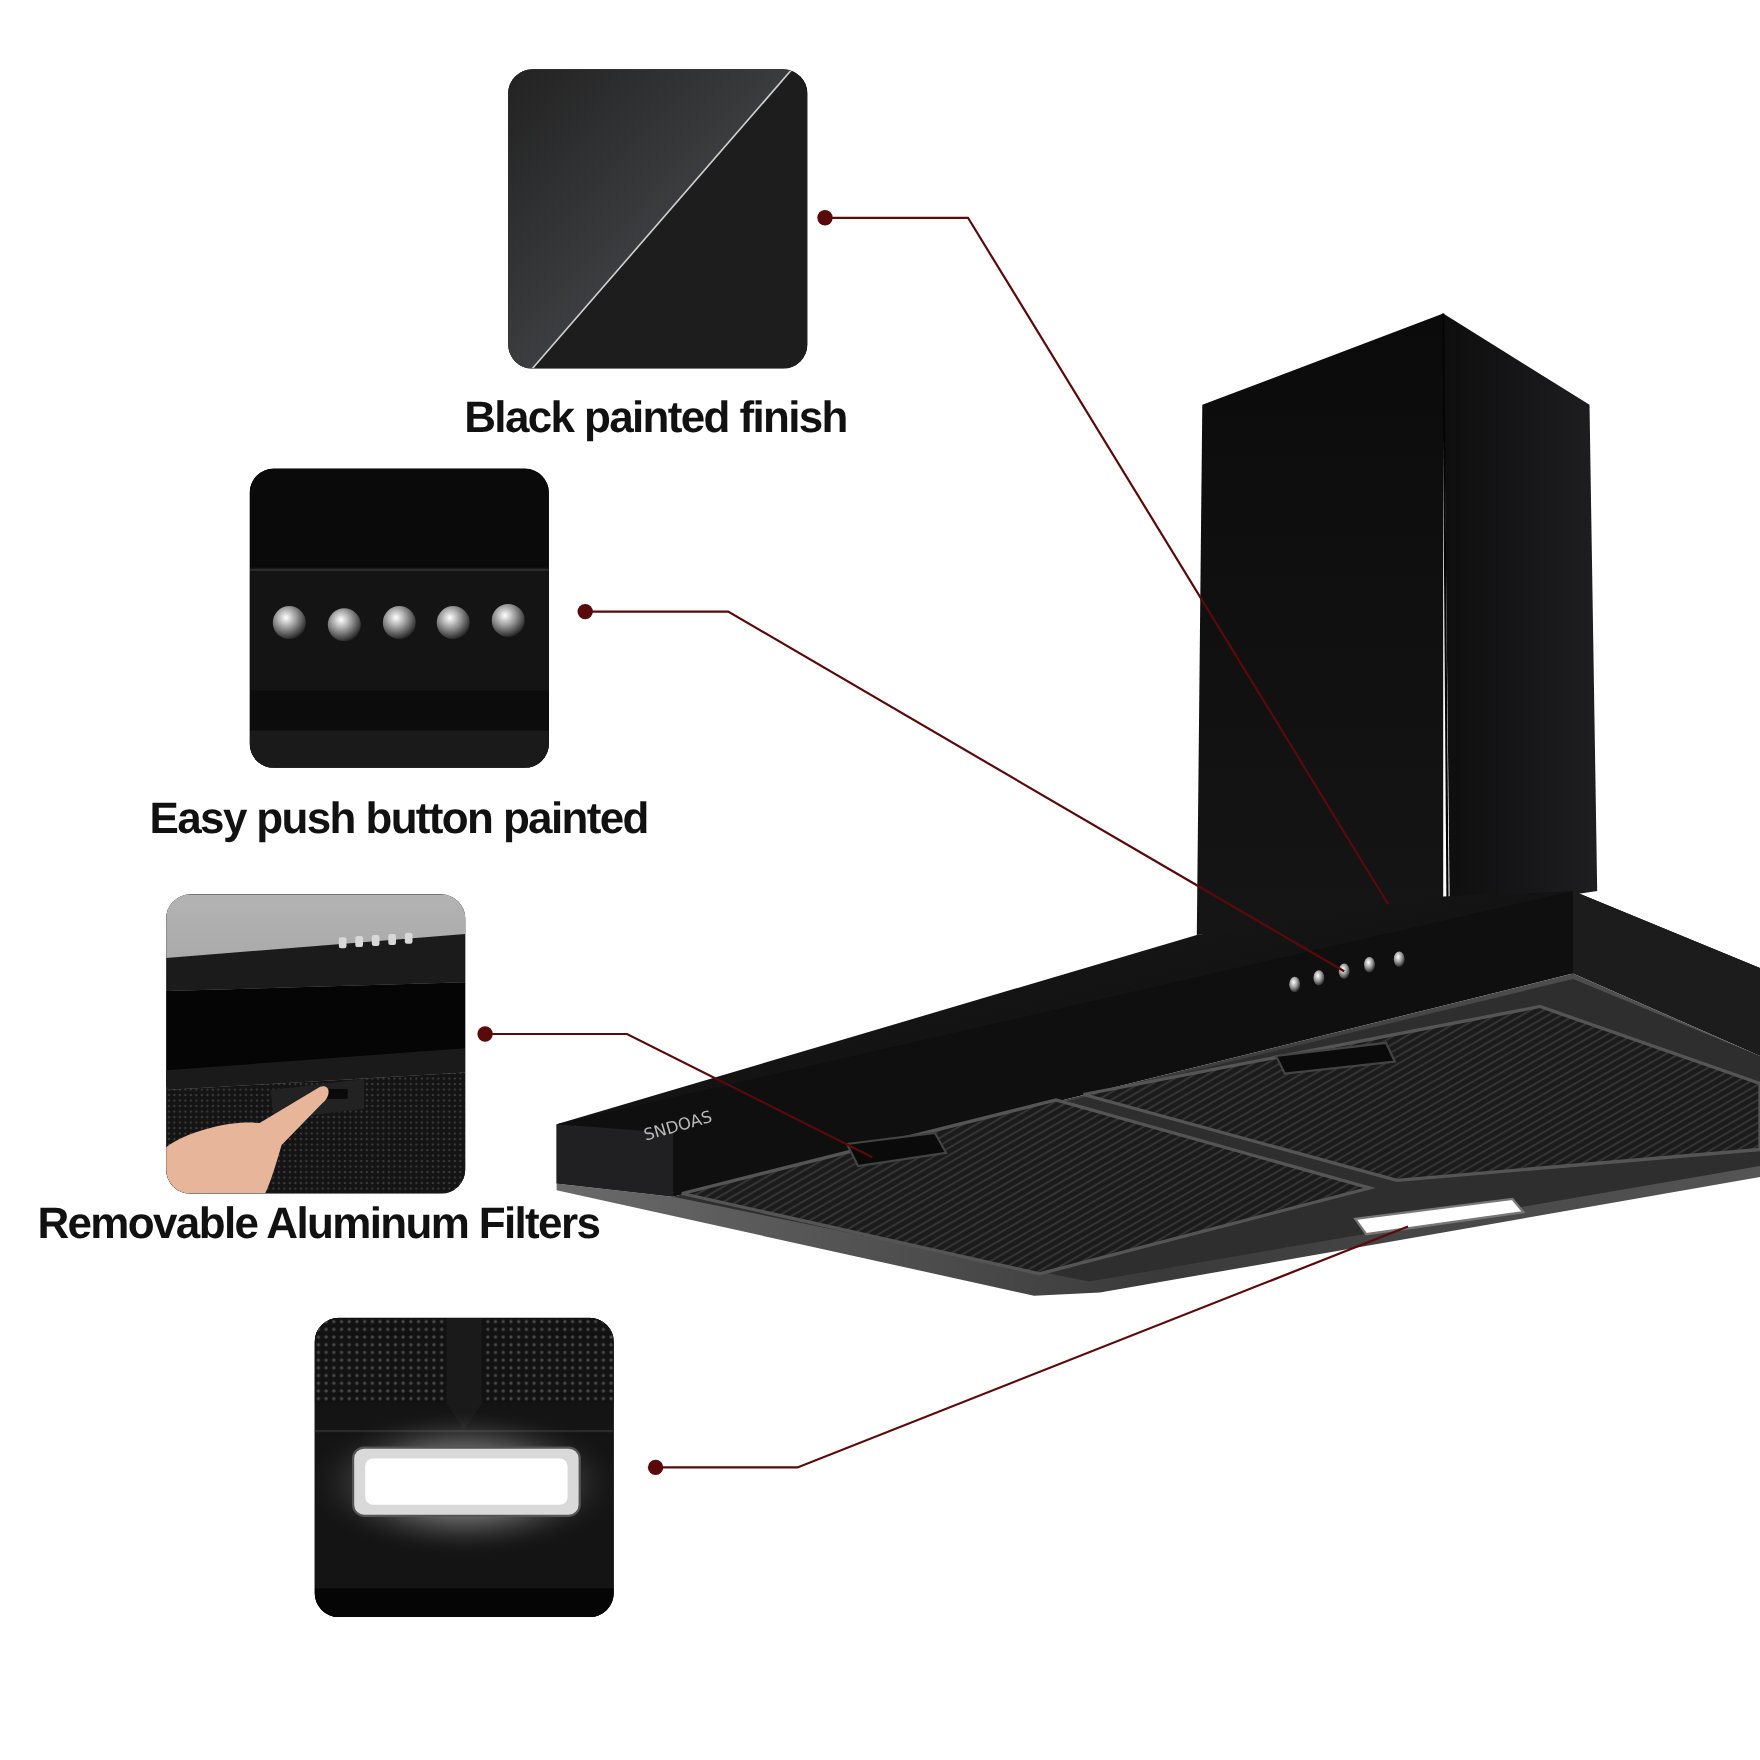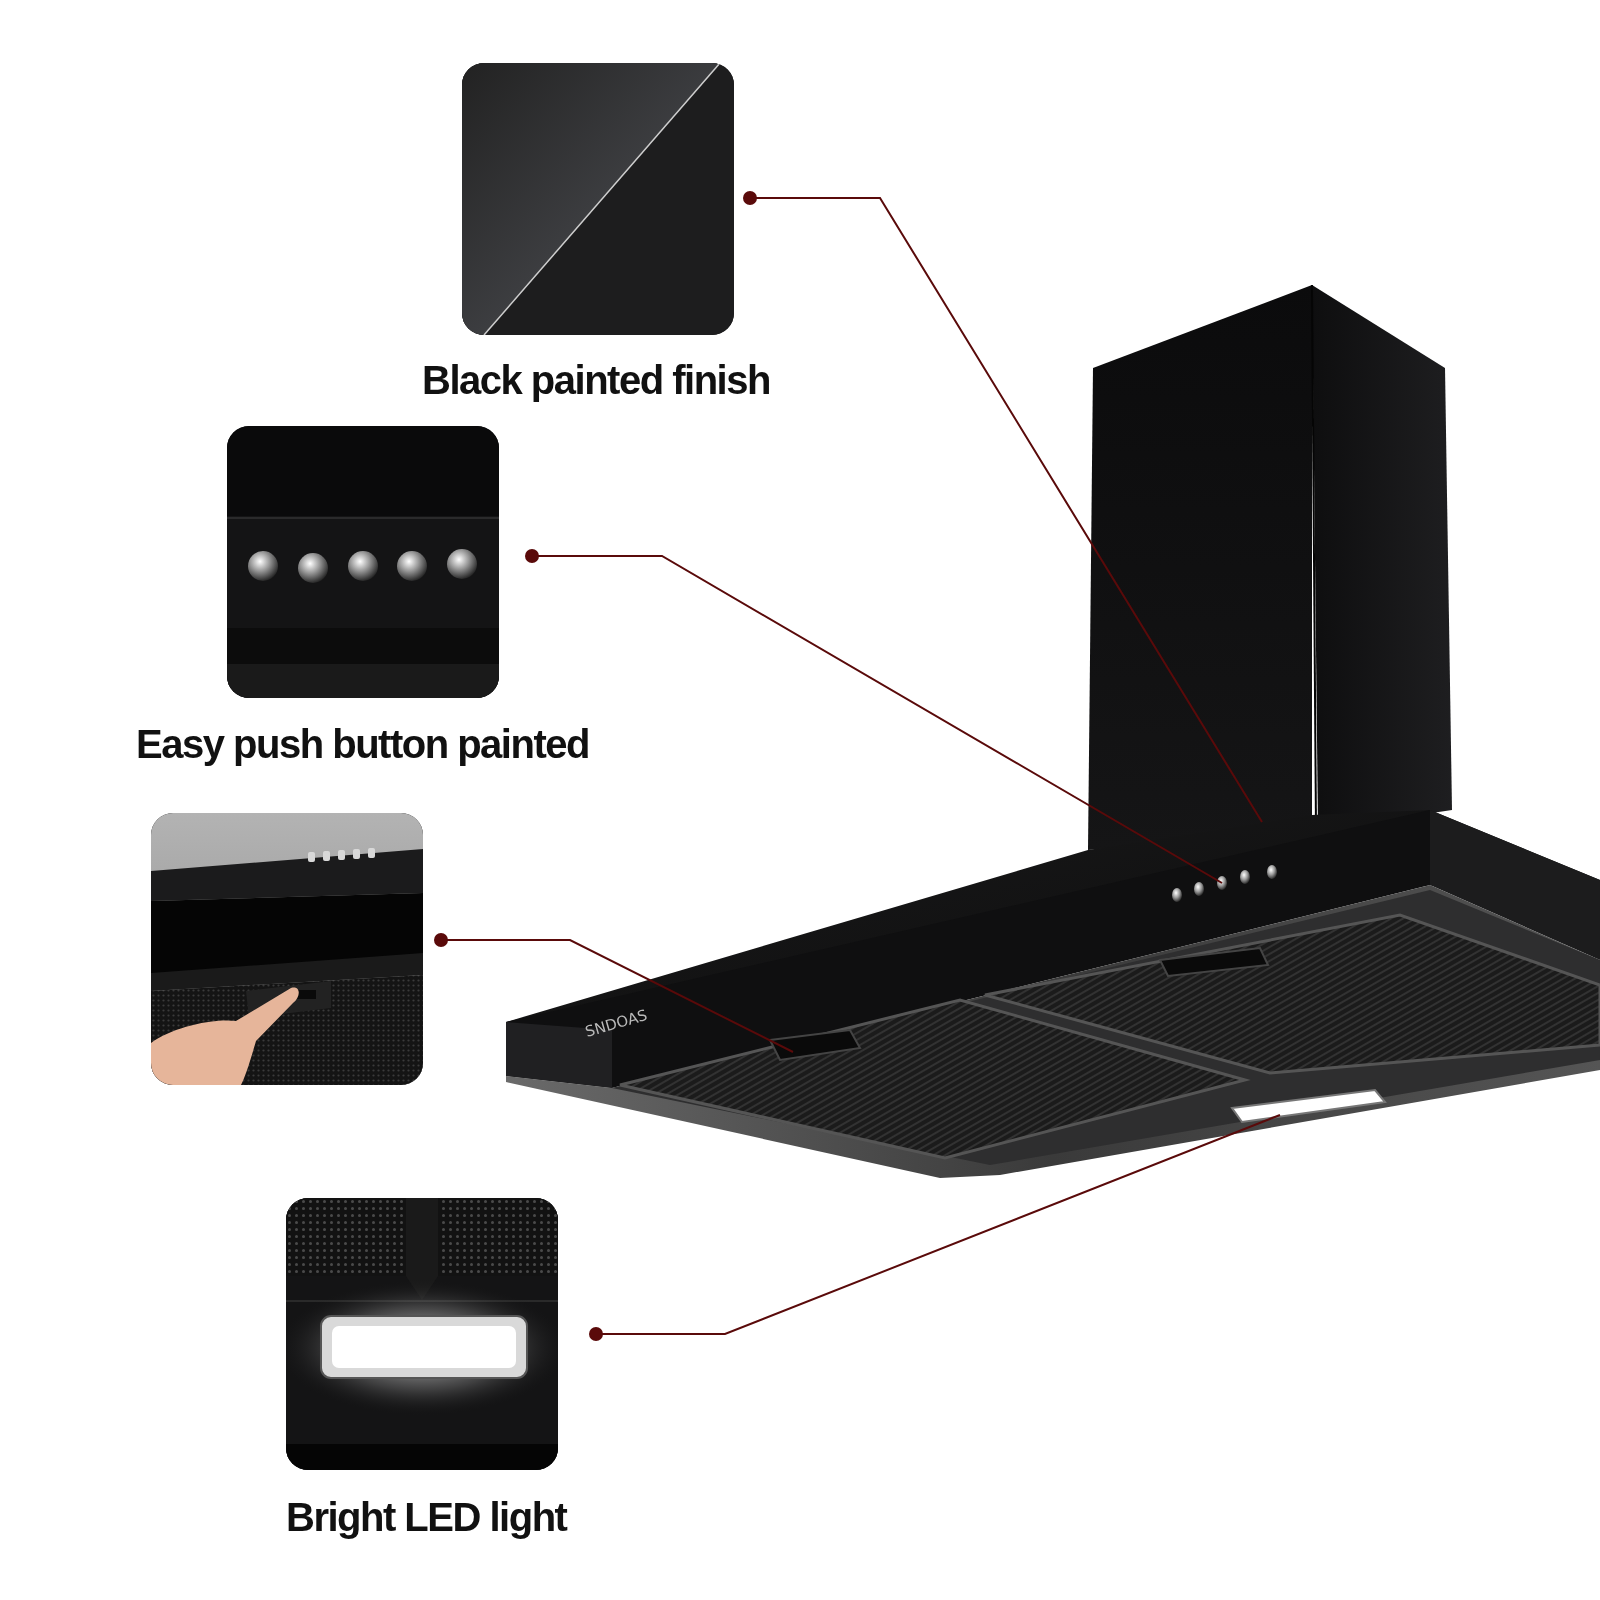--- a/index.html
+++ b/index.html
@@ -81,20 +81,21 @@
         <rect x="172" y="38" width="7" height="10" rx="2"></rect>
         <rect x="187" y="37" width="7" height="10" rx="2"></rect>
         <rect x="202" y="36" width="7" height="10" rx="2"></rect>
         <rect x="217" y="35" width="7" height="10" rx="2"></rect>
       </g>
       <polygon points="95,178 180,168 180,195 98,205" fill="#222"></polygon>
       <rect x="143" y="177" width="22" height="9" fill="#0a0a0a"></rect>
       <path d="M0,272 L0,230 C20,215 60,205 85,208 L140,175 C150,172 150,184 142,190 L105,228 C100,245 95,262 90,272 Z" fill="#e6b59a"></path>
     </svg>
   </div>
+  <div class="label" style="left:34px; top:1092px;">Removable Aluminum Filters</div>
 
   <div class="thumb" style="left:286px; top:1198px; width:272px; height:272px;">
     <svg width="272" height="272" viewBox="0 0 272 272">
       <defs>
         <pattern id="p-mesh2" width="7" height="7" patternUnits="userSpaceOnUse">
           <rect width="7" height="7" fill="#121212"></rect>
           <circle cx="3.5" cy="3.5" r="1.5" fill="#4a4a4a"></circle>
         </pattern>
         <radialGradient id="g-glow" cx="0.5" cy="0.5" r="0.5">
           <stop offset="0" stop-color="#ffffff" stop-opacity="0.85"></stop>
@@ -106,21 +107,20 @@
       <rect x="0" y="0" width="120" height="78" fill="url(#p-mesh2)"></rect>
       <rect x="152" y="0" width="120" height="78" fill="url(#p-mesh2)"></rect>
       <polygon points="120,0 152,0 152,78 136,102 120,78" fill="#1a1a1a"></polygon>
       <rect x="0" y="102" width="272" height="2" fill="#2a2a2a"></rect>
       <ellipse cx="136" cy="150" rx="150" ry="70" fill="url(#g-glow)"></ellipse>
       <rect x="35" y="118" width="206" height="62" rx="10" fill="#d9d9d9" stroke="#555" stroke-width="2"></rect>
       <rect x="46" y="128" width="184" height="42" rx="7" fill="#ffffff"></rect>
       <rect x="0" y="246" width="272" height="26" fill="#050505"></rect>
     </svg>
   </div>
-  <div class="label" style="left:286px; top:1497px;">Bright LED light</div>
 
   <svg class="overlay" width="1600" height="1600" viewBox="0 0 1600 1600">
     <defs>
       <linearGradient id="g-chim-front" x1="0" y1="0" x2="0" y2="1">
         <stop offset="0" stop-color="#0b0b0c"></stop>
         <stop offset="1" stop-color="#151516"></stop>
       </linearGradient>
       <linearGradient id="g-chim-side" x1="0" y1="0" x2="1" y2="0">
         <stop offset="0" stop-color="#0e0e0f"></stop>
         <stop offset="1" stop-color="#1e1e20"></stop>

